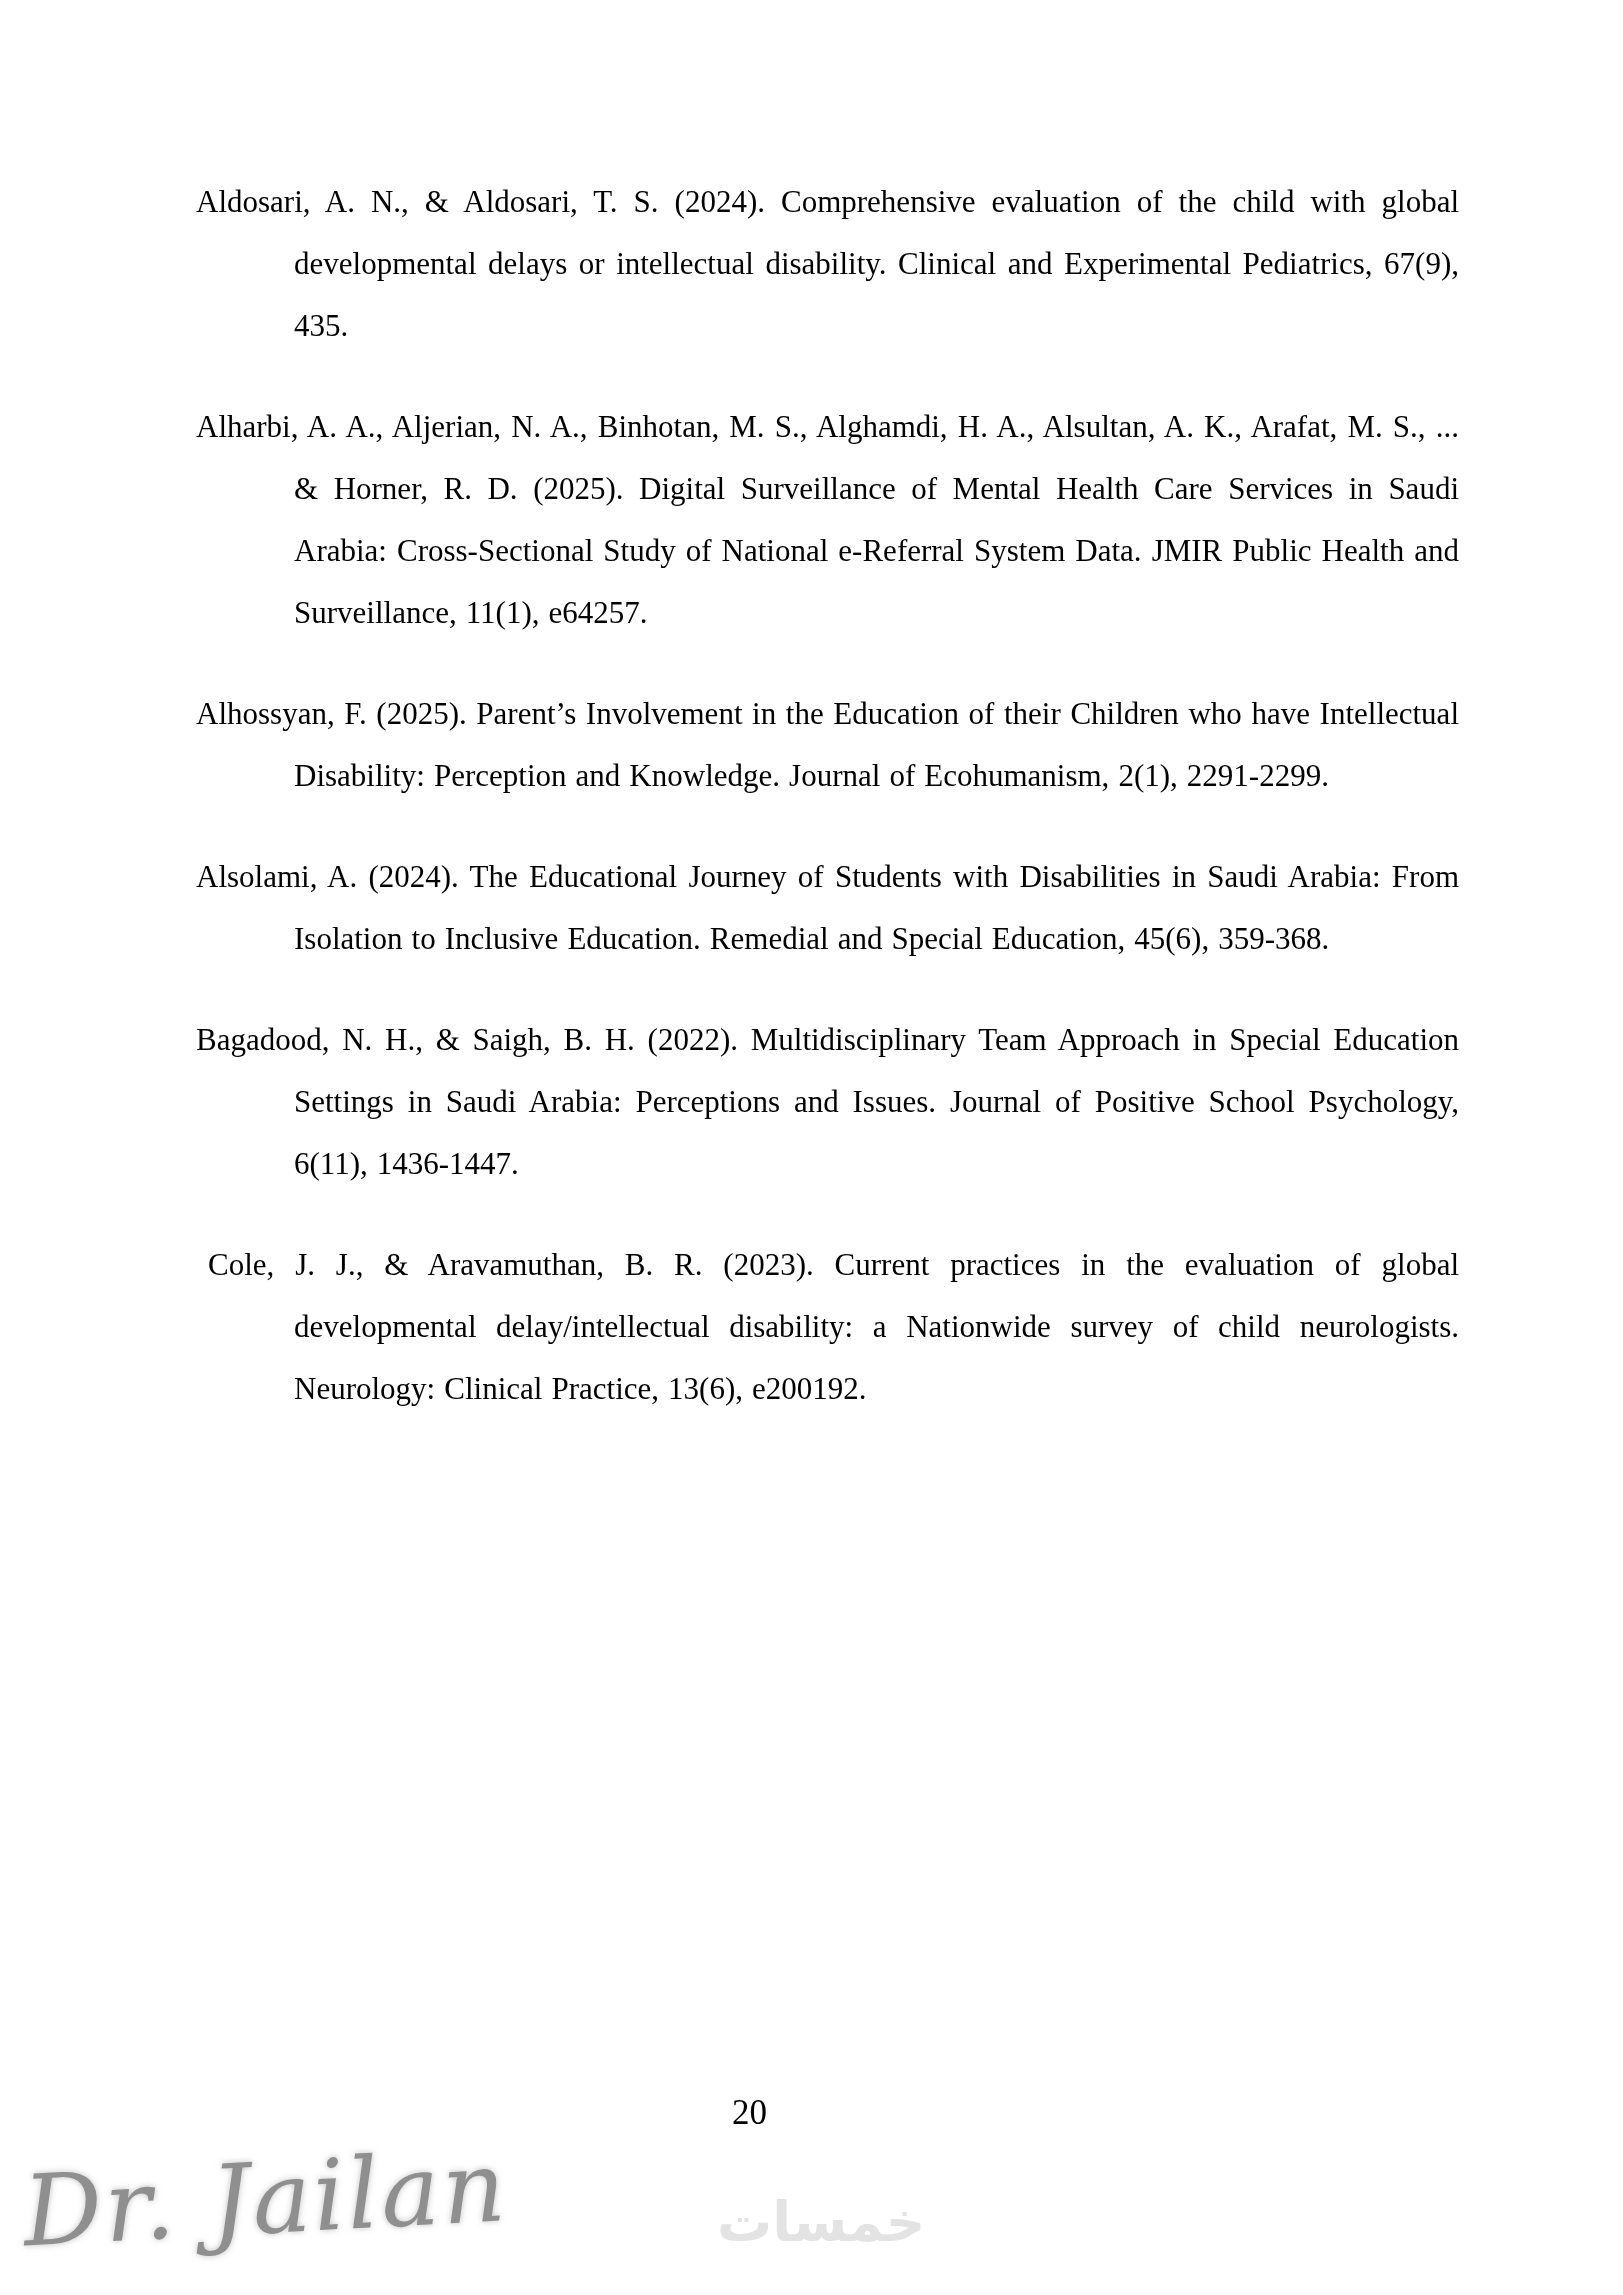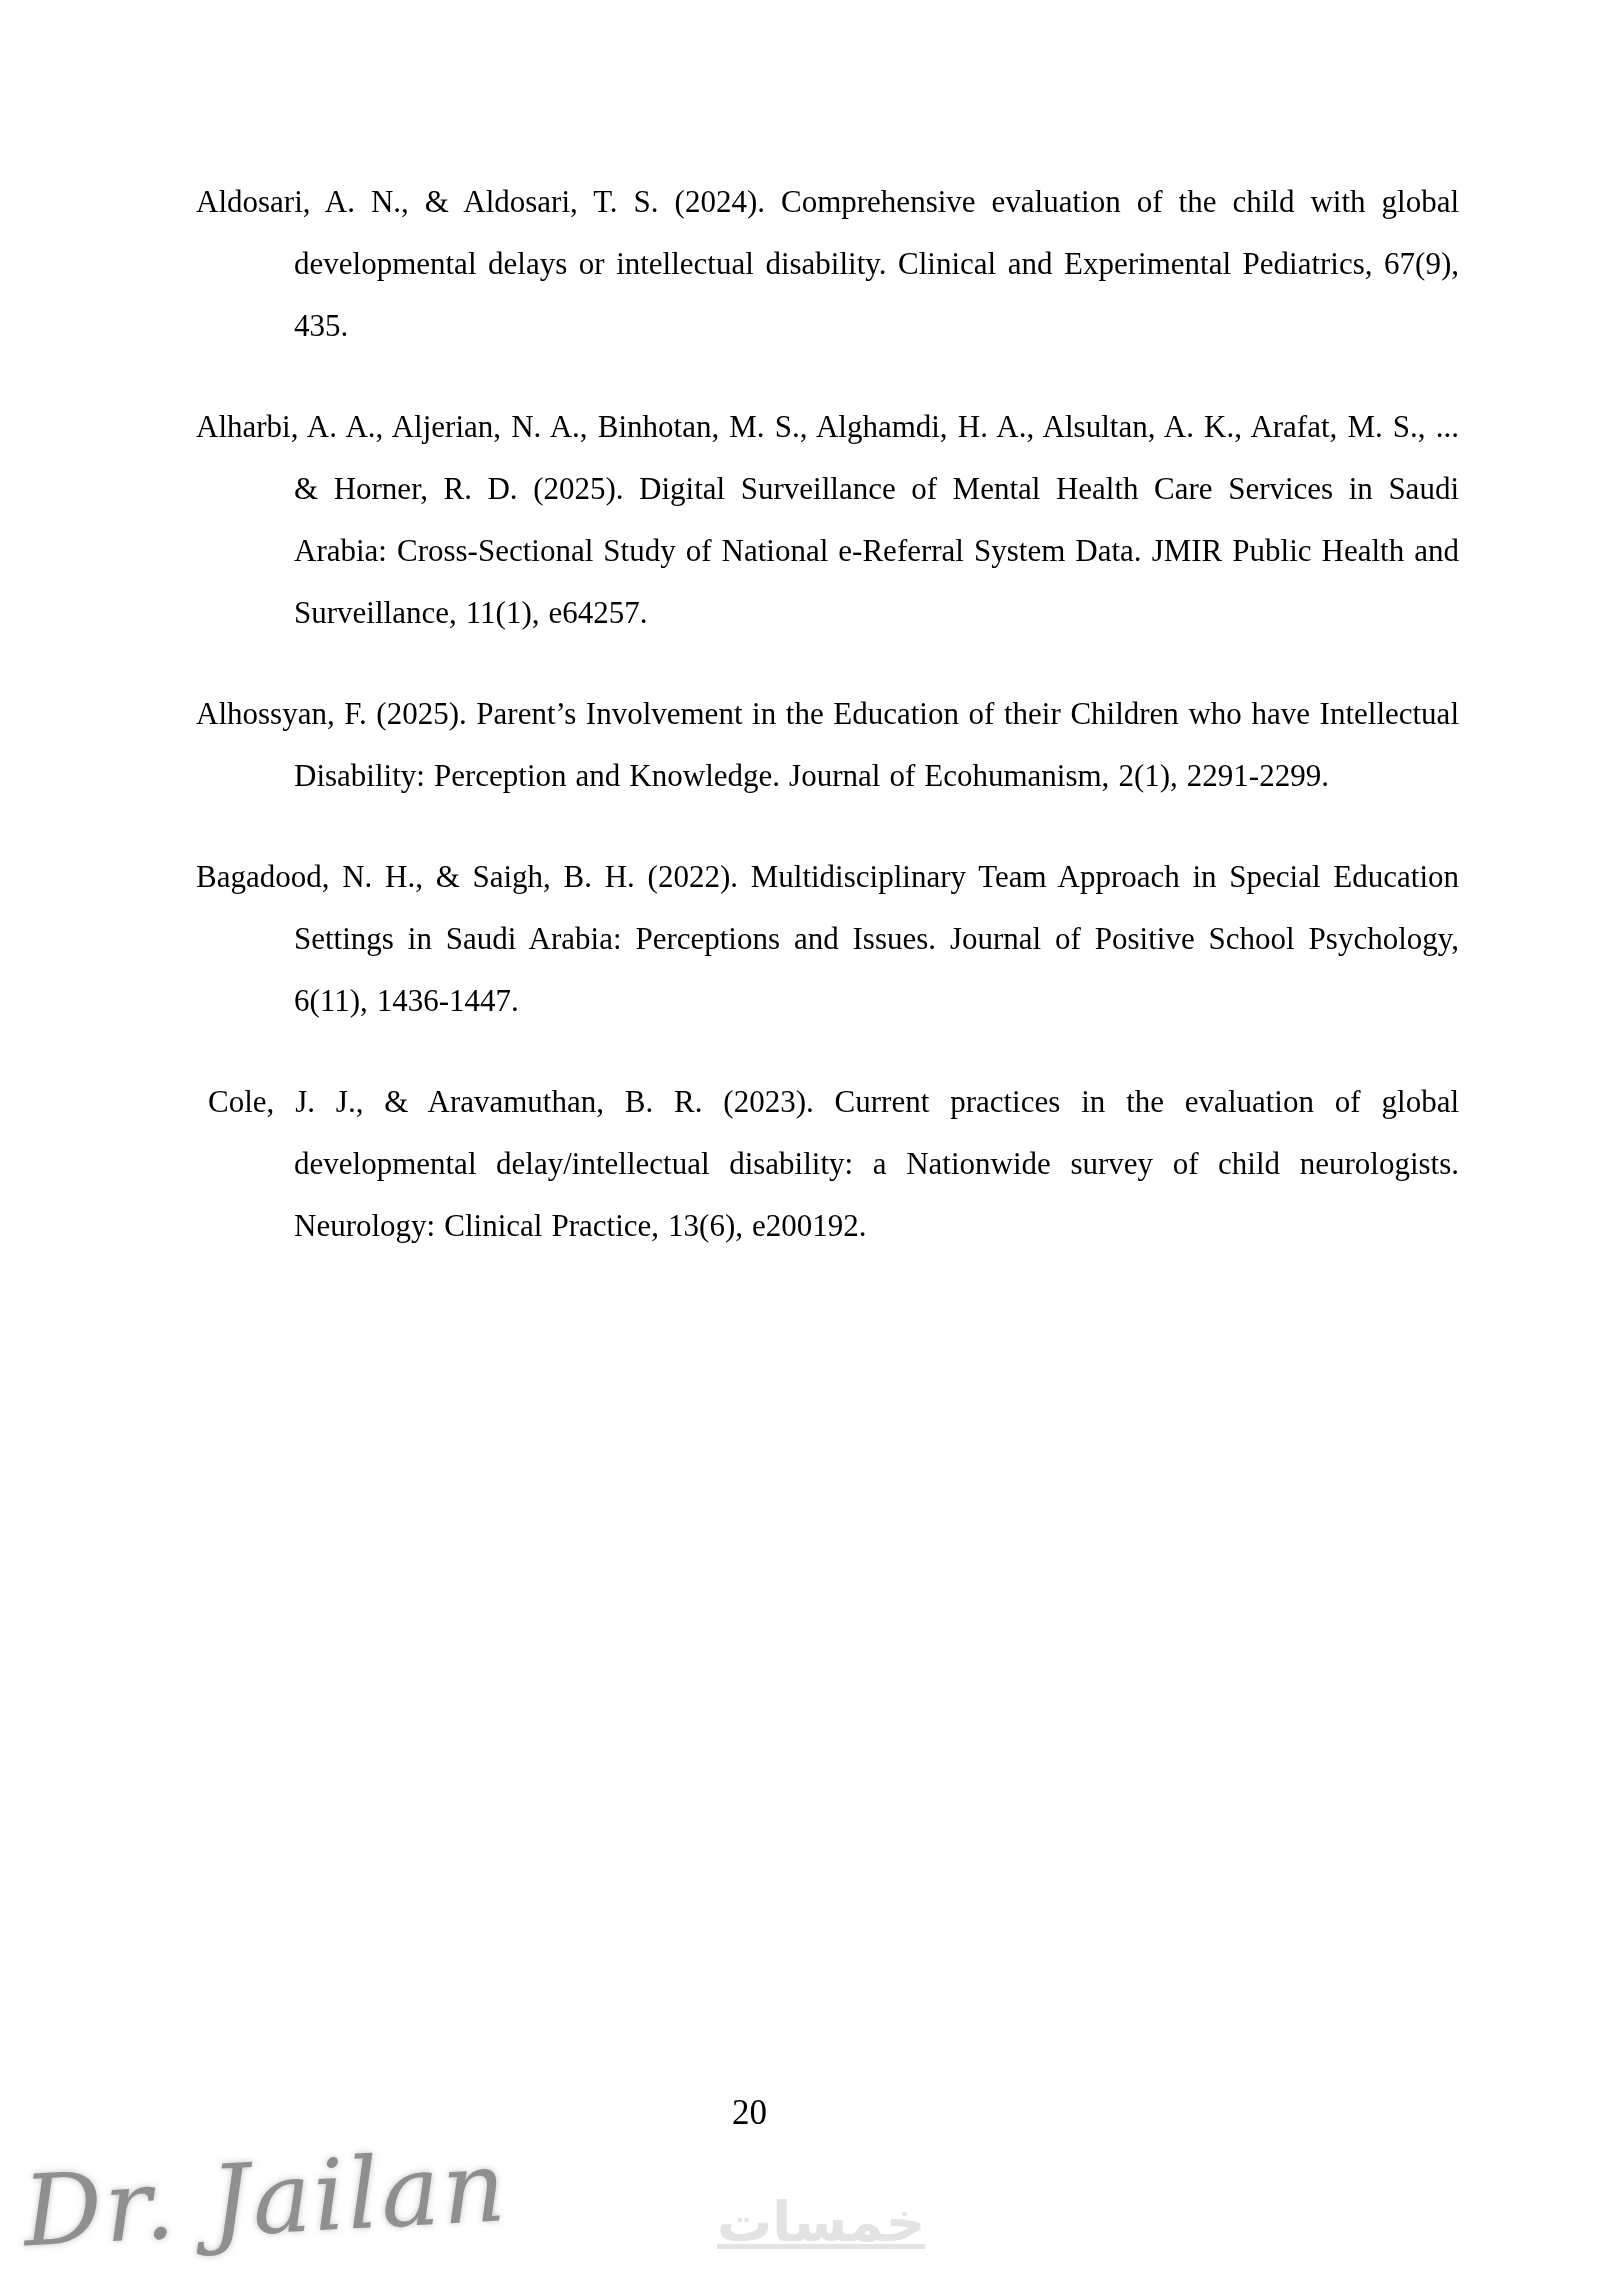--- a/index.html
+++ b/index.html
@@ -62,32 +62,32 @@
   .site-logo {
     position: absolute;
     left: 717px;
     top: 2193px;
     font-family: "DejaVu Sans", sans-serif;
     font-weight: bold;
     font-size: 55px;
     line-height: 59px;
     color: #e3e3e3;
     letter-spacing: 1.3px;
-    text-decoration: underline;
   }
 </style>
 </head>
 <body>
 
 <div class="page">
 
   <div class="references">
     <p class="ref-entry">Aldosari, A. N., &amp; Aldosari, T. S. (2024). Comprehensive evaluation of the child with global developmental delays or intellectual disability. Clinical and Experimental Pediatrics, 67(9), 435.</p>
     <p class="ref-entry">Alharbi, A. A., Aljerian, N. A., Binhotan, M. S., Alghamdi, H. A., Alsultan, A. K., Arafat, M. S., ... &amp; Horner, R. D. (2025). Digital Surveillance of Mental Health Care Services in Saudi Arabia: Cross-Sectional Study of National e-Referral System Data. JMIR Public Health and Surveillance, 11(1), e64257.</p>
     <p class="ref-entry">Alhossyan, F. (2025). Parent’s Involvement in the Education of their Children who have Intellectual Disability: Perception and Knowledge. Journal of Ecohumanism, 2(1), 2291-2299.</p>
+    <p class="ref-entry">Alsolami, A. (2024). The Educational Journey of Students with Disabilities in Saudi Arabia: From Isolation to Inclusive Education. Remedial and Special Education, 45(6), 359-368.</p>
     <p class="ref-entry">Bagadood, N. H., &amp; Saigh, B. H. (2022). Multidisciplinary Team Approach in Special Education Settings in Saudi Arabia: Perceptions and Issues. Journal of Positive School Psychology, 6(11), 1436-1447.</p>
     <p class="ref-entry shift">Cole, J. J., &amp; Aravamuthan, B. R. (2023). Current practices in the evaluation of global developmental delay/intellectual disability: a Nationwide survey of child neurologists. Neurology: Clinical Practice, 13(6), e200192.</p>
   </div>
 
   <div class="page-number">20</div>
 
   <div class="watermark">Dr. Jailan</div>
 
   <div class="site-logo" dir="rtl">خمسات</div>
 

